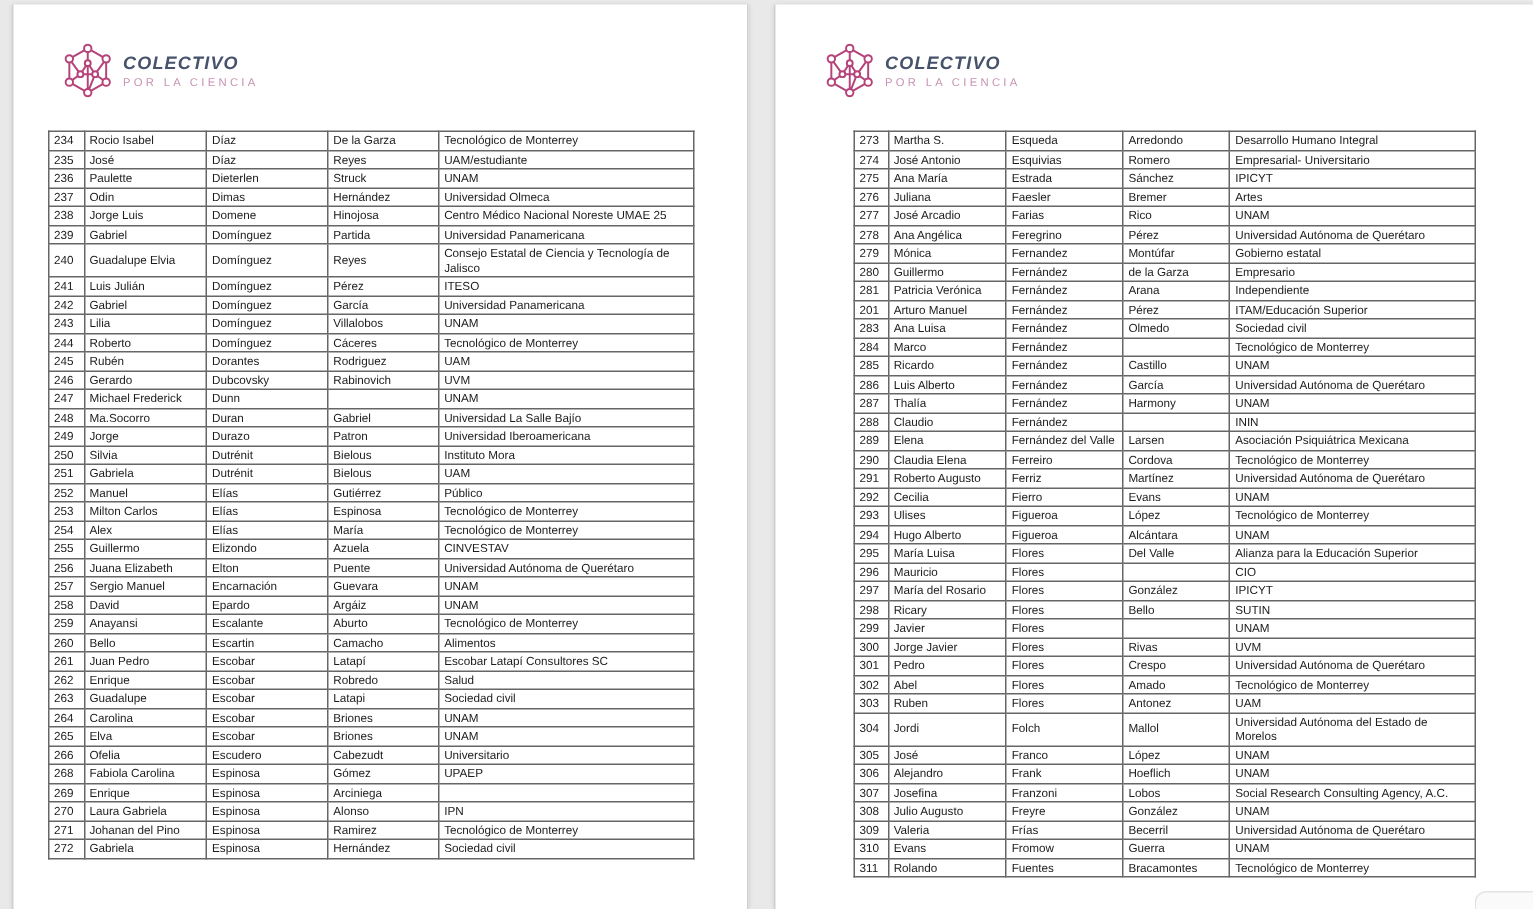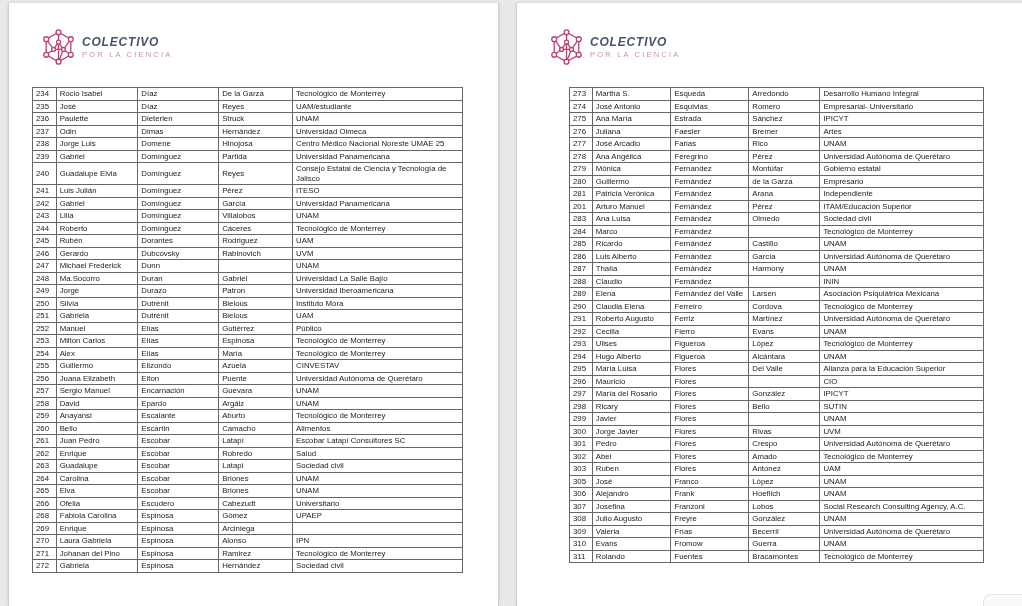--- a/index.html
+++ b/index.html
@@ -595,20 +595,27 @@
           <td>Tecnológico de Monterrey</td>
         </tr>
         <tr>
           <td>303</td>
           <td>Ruben</td>
           <td>Flores</td>
           <td>Antonez</td>
           <td>UAM</td>
         </tr>
         <tr>
+          <td>304</td>
+          <td>Jordi</td>
+          <td>Folch</td>
+          <td>Mallol</td>
+          <td>Universidad Autónoma del Estado de Morelos</td>
+        </tr>
+        <tr>
           <td>305</td>
           <td>José</td>
           <td>Franco</td>
           <td>López</td>
           <td>UNAM</td>
         </tr>
         <tr>
           <td>306</td>
           <td>Alejandro</td>
           <td>Frank</td>

